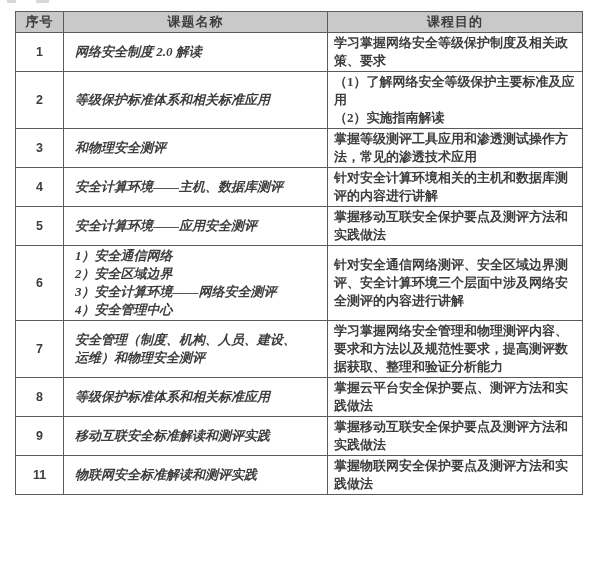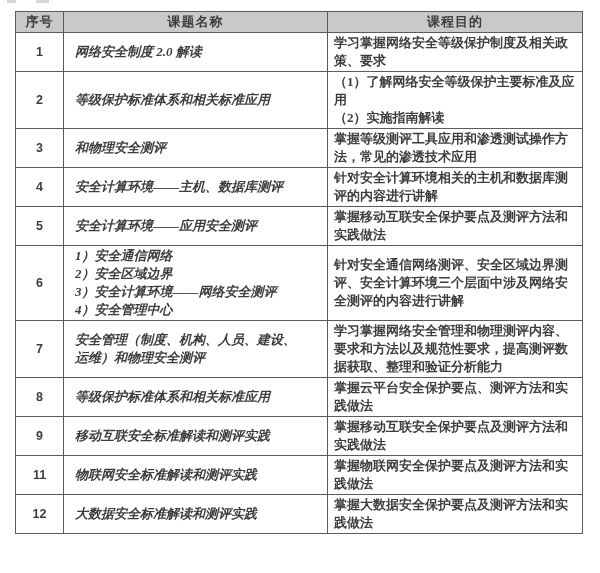--- a/index.html
+++ b/index.html
@@ -136,20 +136,15 @@
         <tr>
     <td class="c-no">9</td>
     <td class="c-topic">移动互联安全标准解读和测评实践</td>
     <td class="c-purpose">掌握移动互联安全保护要点及测评方法和实践做法</td>
   </tr>
         <tr>
     <td class="c-no">11</td>
     <td class="c-topic">物联网安全标准解读和测评实践</td>
     <td class="c-purpose">掌握物联网安全保护要点及测评方法和实践做法</td>
   </tr>
-        <tr>
-    <td class="c-no">12</td>
-    <td class="c-topic">大数据安全标准解读和测评实践</td>
-    <td class="c-purpose">掌握大数据安全保护要点及测评方法和实践做法</td>
-  </tr>
       </tbody>
   </table>
 </div>
 
 </body></html>

